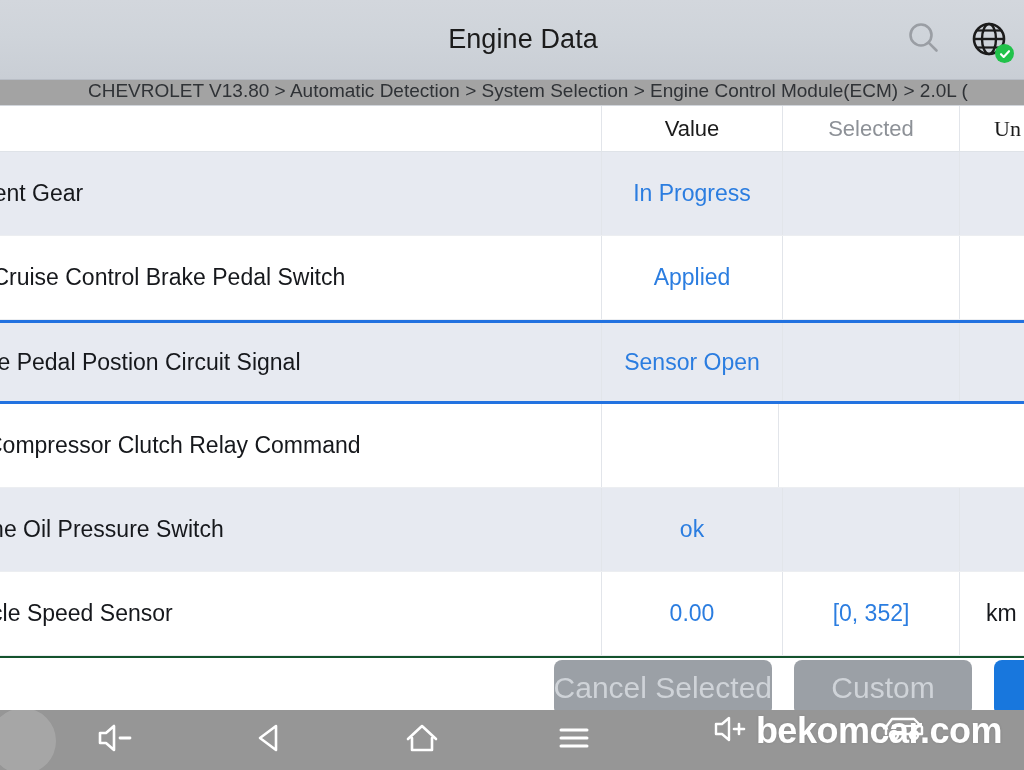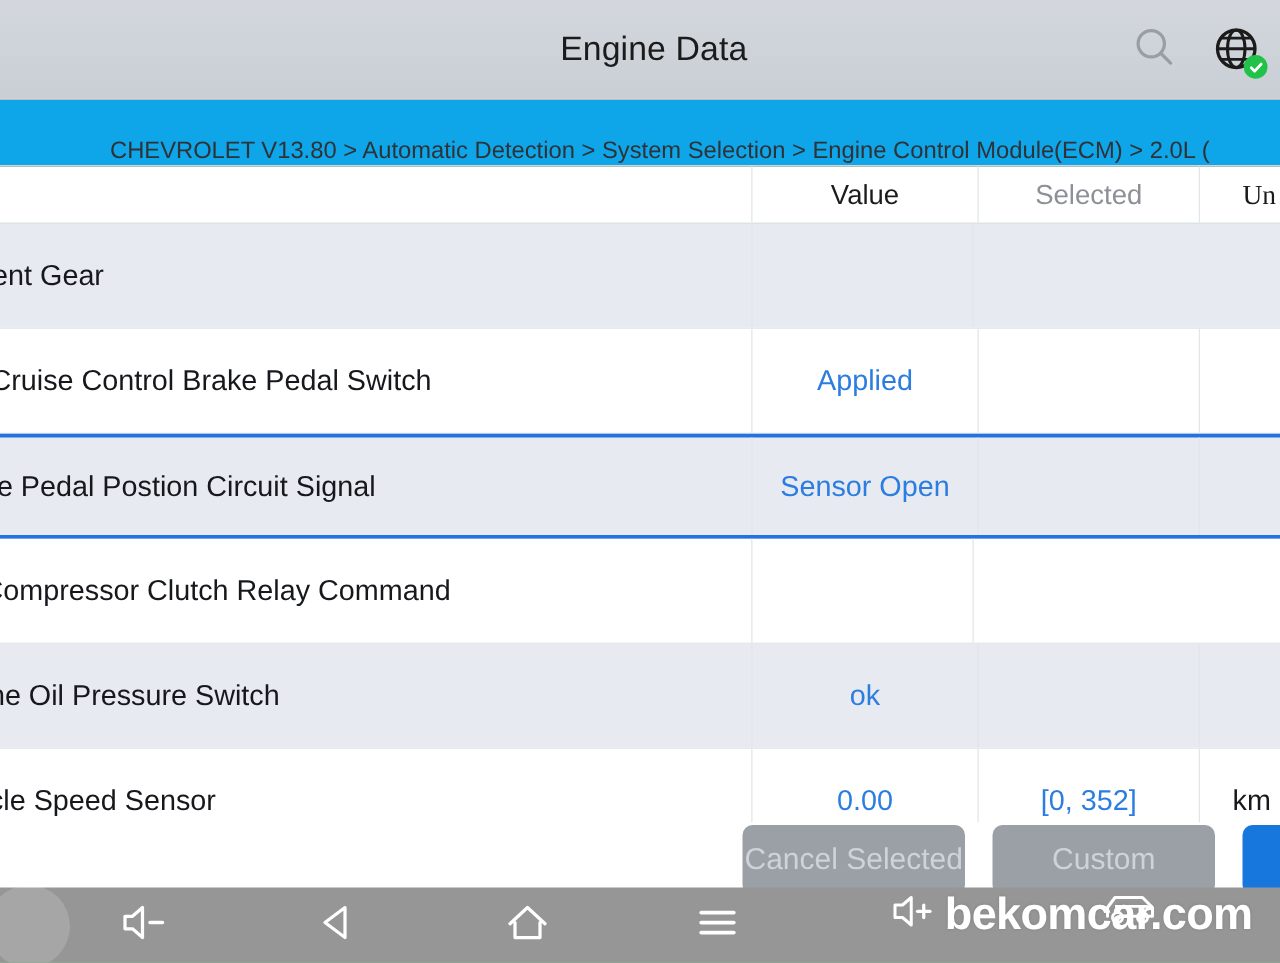--- a/index.html
+++ b/index.html
@@ -71,25 +71,25 @@
     border-radius: 50%;
     background: #21c24a;
     display: flex;
     align-items: center;
     justify-content: center;
   }
   .globe-badge svg { display: block; }
 
   
   .breadcrumb {
-    height: 53px;
-    background: #0ea5e9;
+    height: 26px;
+    background: #a3a3a3;
     border-bottom: 1px solid #d2d6dc;
     display: flex;
-    align-items: flex-end;
+    align-items: flex-start;
     box-sizing: border-box;
     overflow: hidden;
     white-space: nowrap;
   }
   .breadcrumb-text {
     font-size: 19px;
     color: #2f3236;
     padding-left: 88px;
     white-space: nowrap;
   }
@@ -179,21 +179,21 @@
     padding-right: 0;
     box-sizing: border-box;
   }
   .btn {
     height: 56px;
     min-width: 178px;
     border-radius: 8px;
     display: flex;
     align-items: center;
     justify-content: center;
-    font-size: 24px;
+    font-size: 30px;
     color: #cfd3d8;
     background: #9ba0a6;
     border: none;
     box-sizing: border-box;
   }
   .btn.primary {
     background: #1877dd;
     color: #ffffff;
     min-width: 34px;
     width: 34px;
@@ -304,20 +304,21 @@
       <div class="cell col-value">Value</div>
       <div class="cell col-ref">Selected</div>
       <div class="cell col-unit">Un</div>
     </div>
 
     <div id="rows-host">
         <div class="grid-row data-row alt">
           <div class="cell col-name">
             <span class="name-inner">rent Gear</span>
           </div>
+          <div class="cell col-value">In Progress</div>
           <div class="cell col-ref"></div>
           <div class="cell col-unit"></div>
         </div>
         <div class="grid-row data-row">
           <div class="cell col-name">
             <span class="name-inner">/Cruise Control Brake Pedal Switch</span>
           </div>
           <div class="cell col-value">Applied</div>
           <div class="cell col-ref"></div>
           <div class="cell col-unit"></div>

